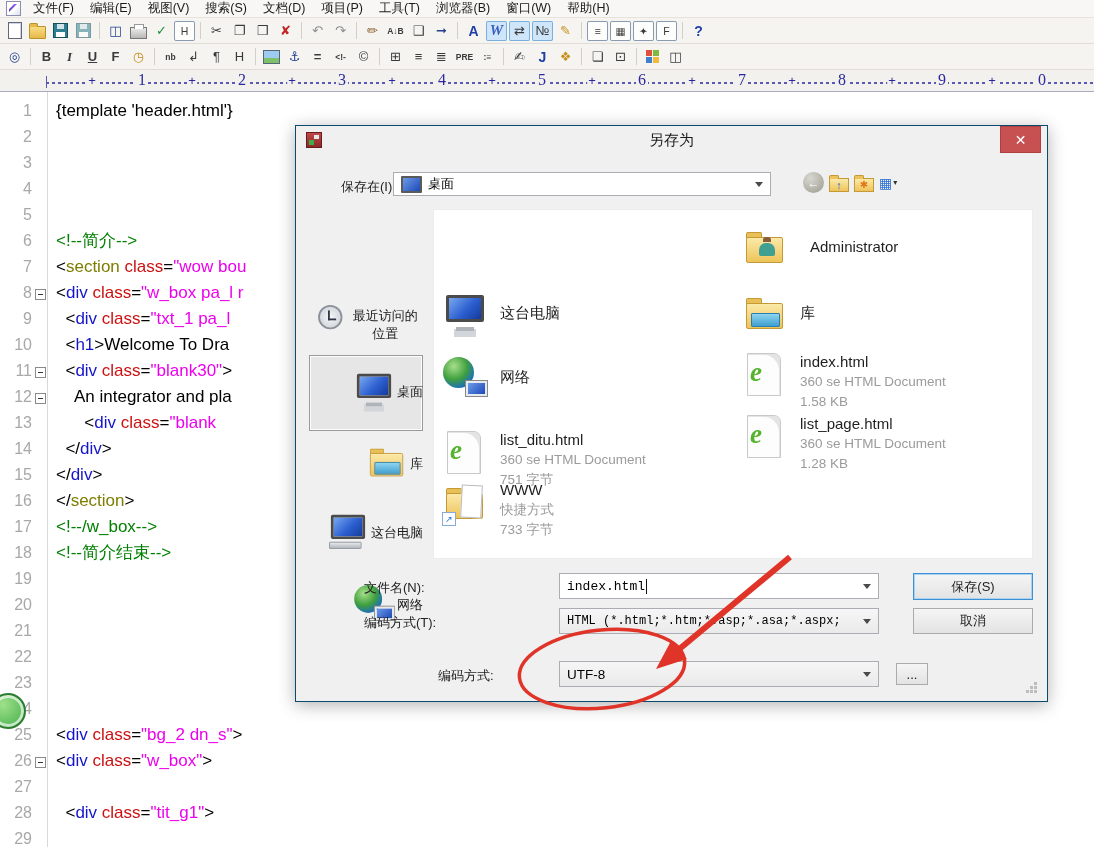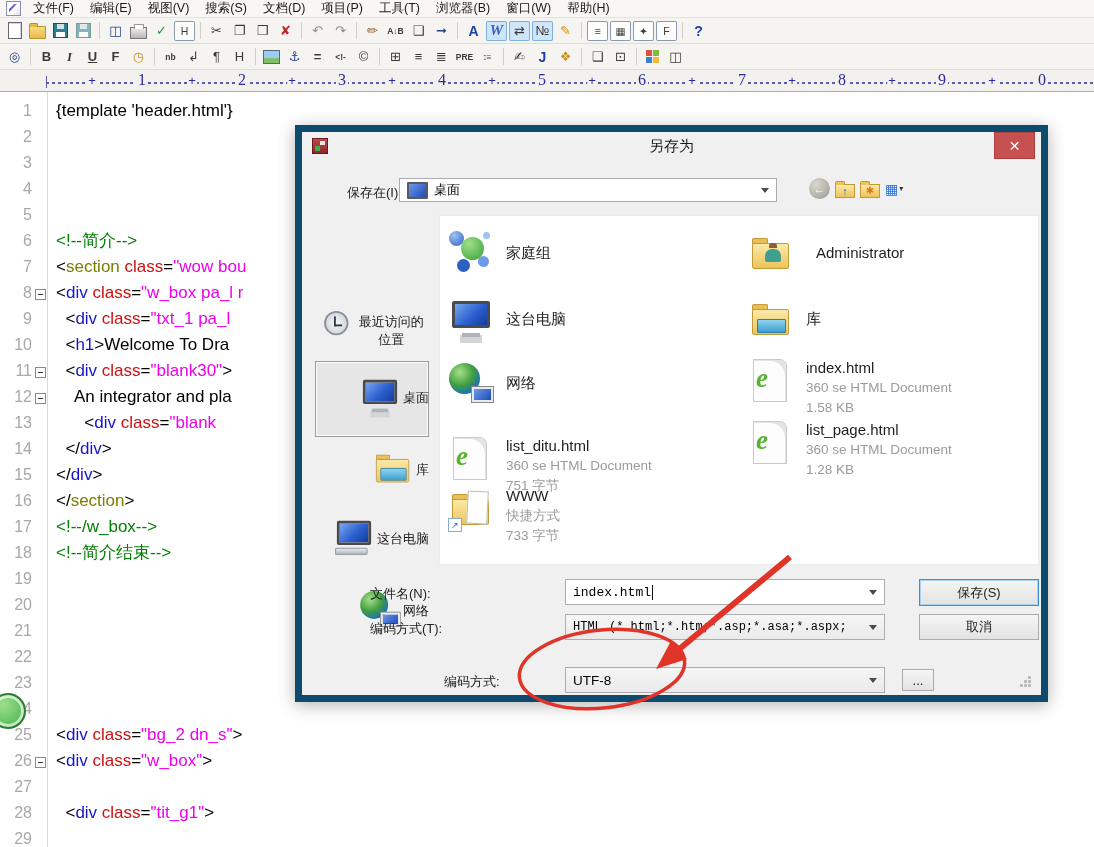--- a/index.html
+++ b/index.html
@@ -75,21 +75,21 @@
   .tk-com{color:#008000}
   .tk-tagb{color:#1414cc}
   .tk-tagy{color:#7d7d00}
   .tk-attr{color:#cc1111}
   .tk-val{color:#ee00ee}
   #green-badge{position:absolute;left:-10px;top:601px;width:32px;height:32px;border-radius:50%;
     border:2px solid #2e7d32;box-shadow:inset 0 0 0 3px rgba(255,255,255,.65)}
 
   
   #dialog{position:absolute;left:295px;top:125px;width:753px;height:577px;background:#f0f0f0;
-    border:7px solid #0c4a6e;box-shadow:0 3px 16px rgba(0,0,0,.3);z-index:10;font-size:13px;box-sizing:border-box}
+    border:1px solid #0c4a6e;box-shadow:0 3px 16px rgba(0,0,0,.3);z-index:10;font-size:13px;box-sizing:border-box}
   .titlebar{position:absolute;left:0;top:0;width:100%;height:28px}
   .dlg-title{position:absolute;left:0;right:0;top:5px;text-align:center;font-size:15px;color:#1a1a1a}
   .dlg-icon{position:absolute;left:10px;top:6px;width:16px;height:16px;
     background:linear-gradient(#c04848,#8a2a2a);border:1px solid #6a1a1a;box-sizing:border-box}
   .dlg-icon::after{content:"";position:absolute;left:2px;bottom:2px;width:5px;height:5px;background:#3fae49}
   .dlg-icon::before{content:"";position:absolute;right:2px;top:2px;width:5px;height:4px;background:#e8e8e8}
   .dlg-close{position:absolute;right:6px;top:0;width:41px;height:27px;background:#c75050;color:#fff;
     display:flex;align-items:center;justify-content:center;font-size:14px;border:1px solid #b04040;box-sizing:border-box}
 
   .lbl{position:absolute;color:#222;font-size:13px;white-space:nowrap}
@@ -476,26 +476,20 @@
         <div class="sb-item" style="top: 294px; height: 62px;">
           <span class="ico ic-pc"></span>
           <span>这台电脑</span>
         </div>
         <div class="sb-item" style="top: 366px; height: 62px;">
           <span class="ico ic-globe"></span>
           <span>网络</span>
         </div>
       </div>
     <div id="flist">
-        <div class="f-item simple" style="left: 8px; top: 14px;">
-          <span class="ico ic-homegroup"></span>
-          <div class="f-text">
-            <div class="f-title">家庭组</div>
-          </div>
-        </div>
         <div class="f-item simple" style="left: 8px; top: 80px;">
           <span class="ico ic-monitor"></span>
           <div class="f-text">
             <div class="f-title">这台电脑</div>
           </div>
         </div>
         <div class="f-item simple" style="left: 8px; top: 144px;">
           <span class="ico ic-globe"></span>
           <div class="f-text">
             <div class="f-title">网络</div>

